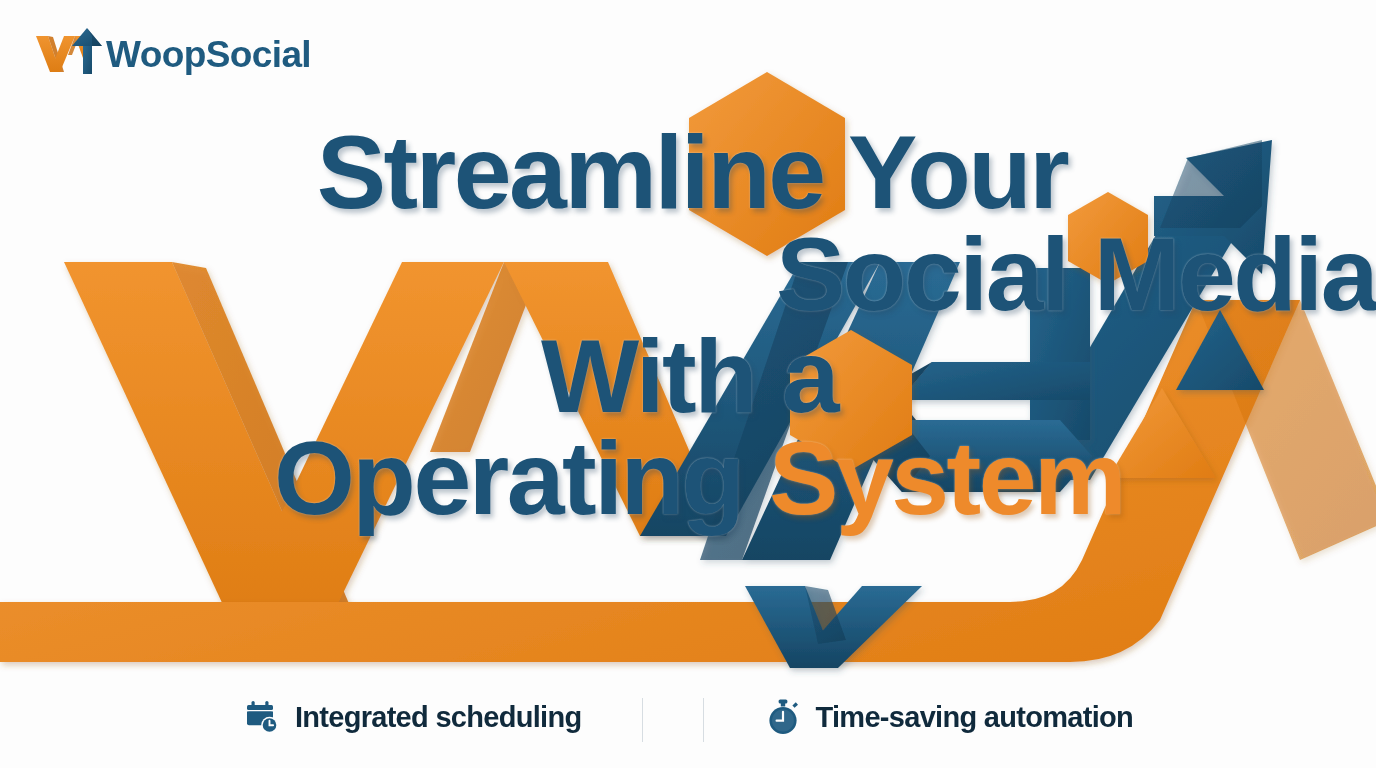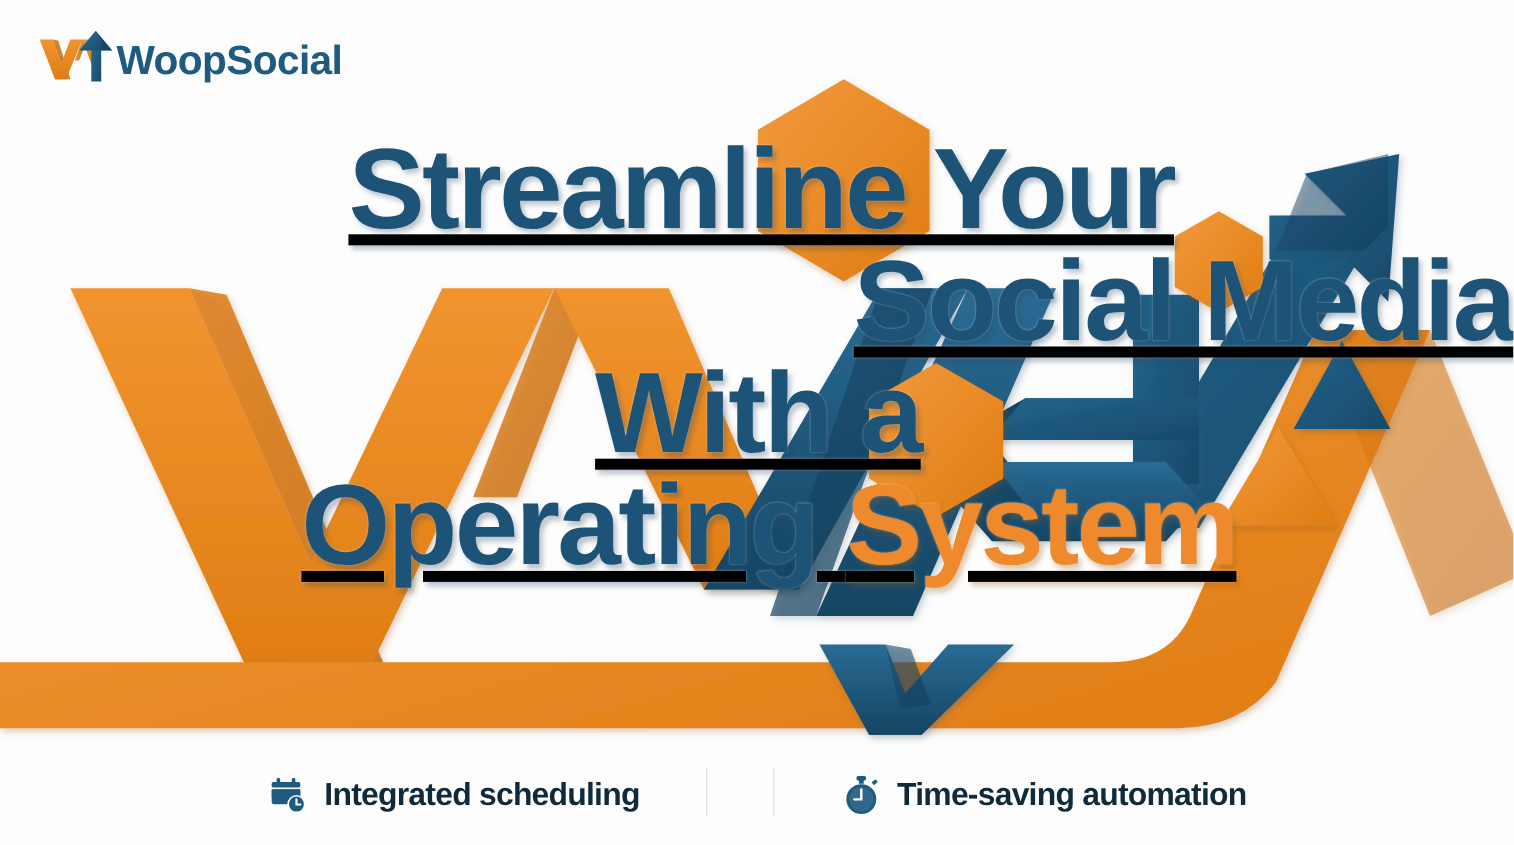--- a/index.html
+++ b/index.html
@@ -53,21 +53,20 @@
   }
 
   
   .headline {
     position: absolute;
     left: 0;
     top: 122px;
     width: 1376px;
     z-index: 30;
     text-align: center;
-    text-decoration: underline;
   }
   .hl-line {
     font-size: 104px;
     font-weight: bold;
     line-height: 0.98;
     letter-spacing: -2.5px;
     color: #1d5377;
     white-space: nowrap;
     text-shadow: 3px 4px 5px rgba(40,70,95,0.30),
                  0 0 2px rgba(255,255,255,0.55);
@@ -81,21 +80,21 @@
                  0 0 2px rgba(255,255,255,0.5); }
 
   
   .features {
     position: absolute;
     left: 0;
     bottom: 26px;
     width: 1376px;
     z-index: 40;
     display: flex;
-    align-items: flex-end;
+    align-items: flex-start;
     justify-content: center;
     gap: 60px;
   }
   .feature {
     display: flex;
     align-items: center;
     gap: 14px;
   }
   .feature-icon { width: 38px; height: 38px; flex: none; display: block; }
   .feature-label {

